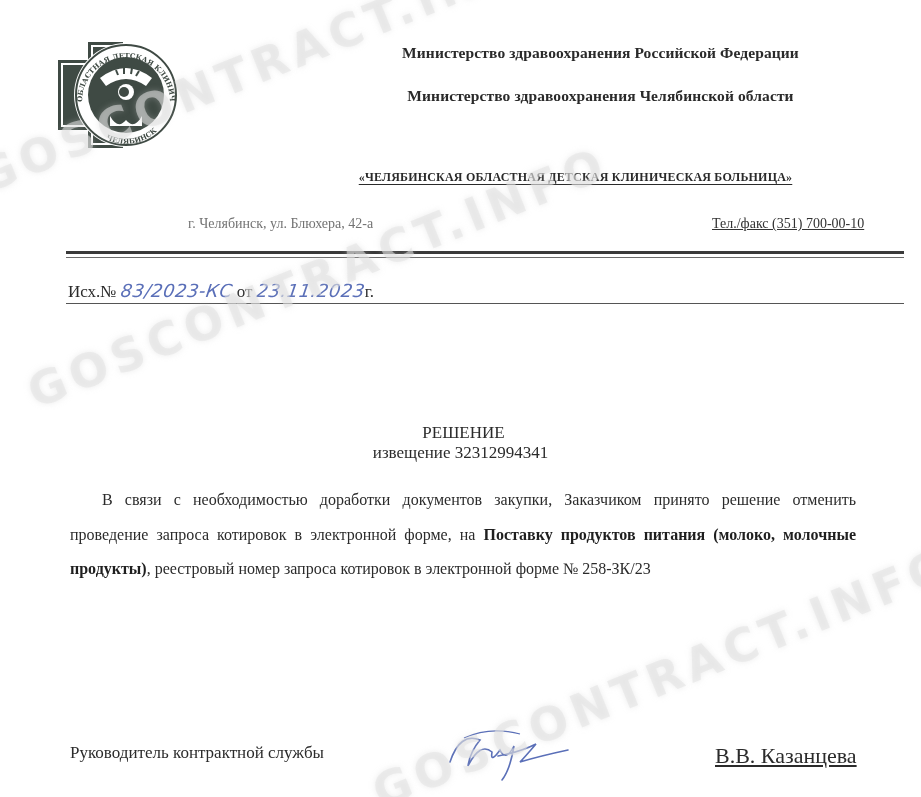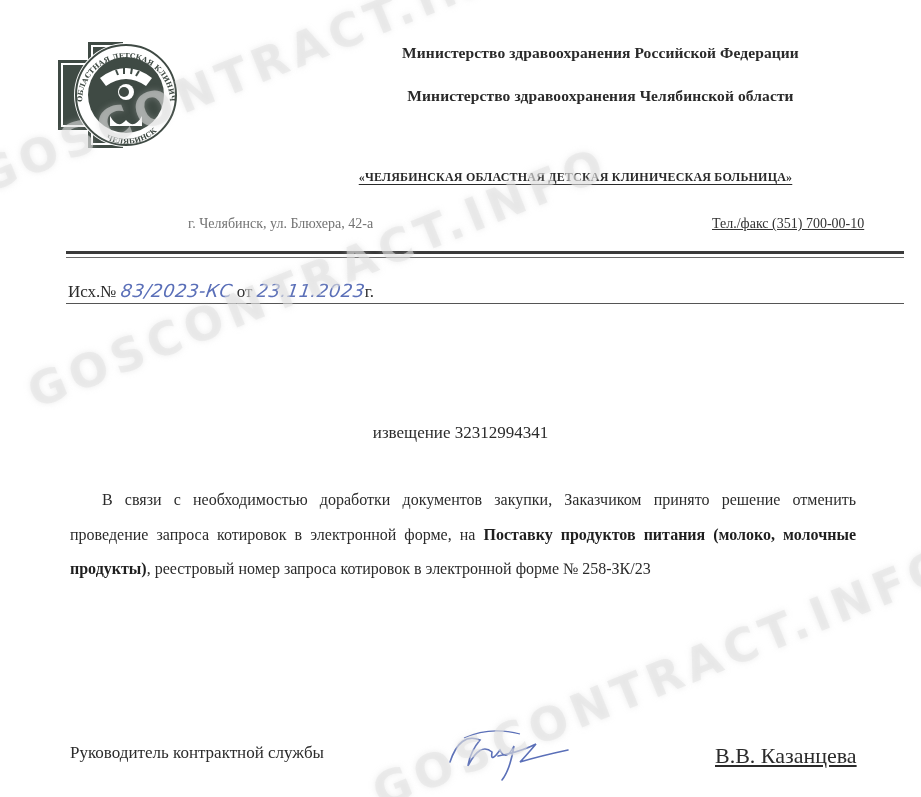--- a/index.html
+++ b/index.html
@@ -120,20 +120,21 @@
 
   <div class="outgoing">
     <span>Исх.№</span>
     <span class="hand">83/2023-КС</span>
     <span>от</span>
     <span class="hand">23.11.2023</span><span>г.</span>
   </div>
   <div class="outgoing-line"></div>
 
   <div class="title">
+    <span class="t1">РЕШЕНИЕ</span>
     <span class="t3">извещение 32312994341</span>
   </div>
 
   <div class="body-text"><span class="indent"></span><span>В связи с необходимостью доработки документов закупки, Заказчиком принято решение отменить проведение запроса котировок в электронной форме, на </span><b>Поставку продуктов питания (молоко, молочные продукты)</b><span>, реестровый номер запроса котировок в электронной форме № 258-ЗК/23</span></div>
 
   <div class="sig-role">Руководитель контрактной службы</div>
   <svg class="signature" viewBox="0 0 140 60">
     <path d="M10 40 Q20 10 40 18 Q30 30 28 44 Q40 20 52 30 Q50 42 60 28 Q66 40 74 24 Q70 48 62 58 M58 34 Q80 30 96 22 Q84 36 80 40 Q100 34 128 28" fill="none" stroke="#5a6fb8" stroke-width="1.6" stroke-linecap="round"></path>
     <path d="M24 16 Q50 4 80 12" fill="none" stroke="#5a6fb8" stroke-width="1.2"></path>
   </svg>

